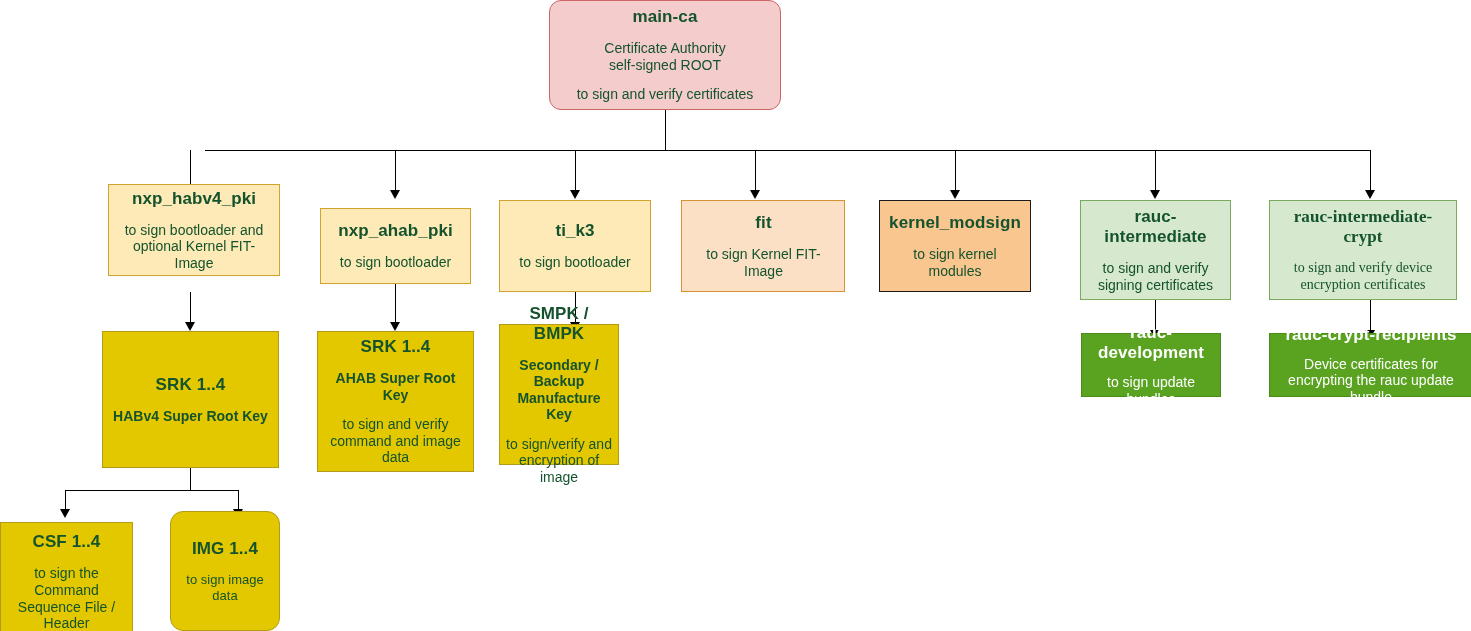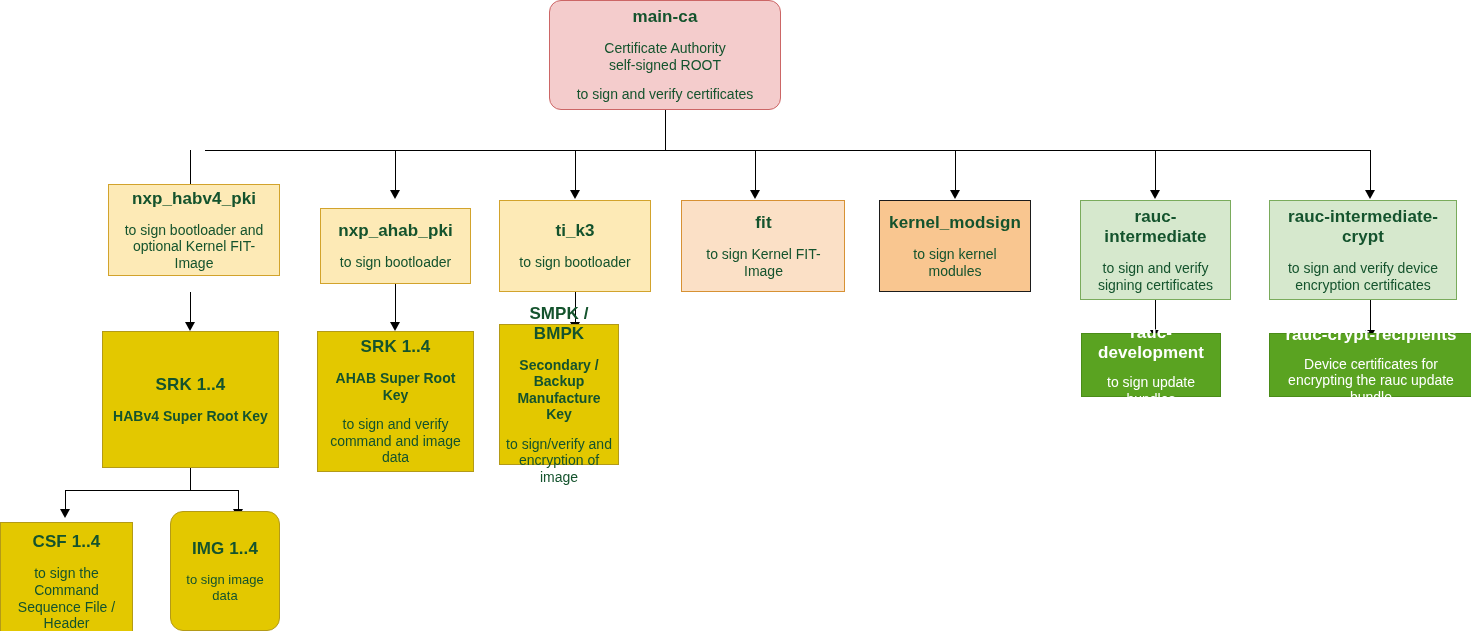--- a/index.html
+++ b/index.html
@@ -163,21 +163,21 @@
   <div class="node pal-orange" style="left:879px; top:200px; width:152px; height:92px;">
     <div class="title">kernel_modsign</div>
     <div class="desc">to sign kernel modules</div>
   </div>
 
   <div class="node pal-mint" style="left:1080px; top:200px; width:151px; height:100px;">
     <div class="title">rauc-intermediate</div>
     <div class="desc">to sign and verify signing certificates</div>
   </div>
 
-  <div class="node pal-mint" style="left:1269px; top:200px; width:188px; height:100px;">
+  <div class="node pal-mint" style="left:1269px; top:200px; width:188px; height:100px;font-family:Liberation Serif, serif;">
     <div class="title">rauc-intermediate-crypt</div>
     <div class="desc">to sign and verify device encryption certificates</div>
   </div>
 
   <div class="vline" style="left:190px; top:292px; height:32px;"></div>
   <div class="arrow" style="left:185px; top:322px;"></div>
 
   <div class="vline" style="left:395px; top:284px; height:40px;"></div>
   <div class="arrow" style="left:390px; top:322px;"></div>
 

